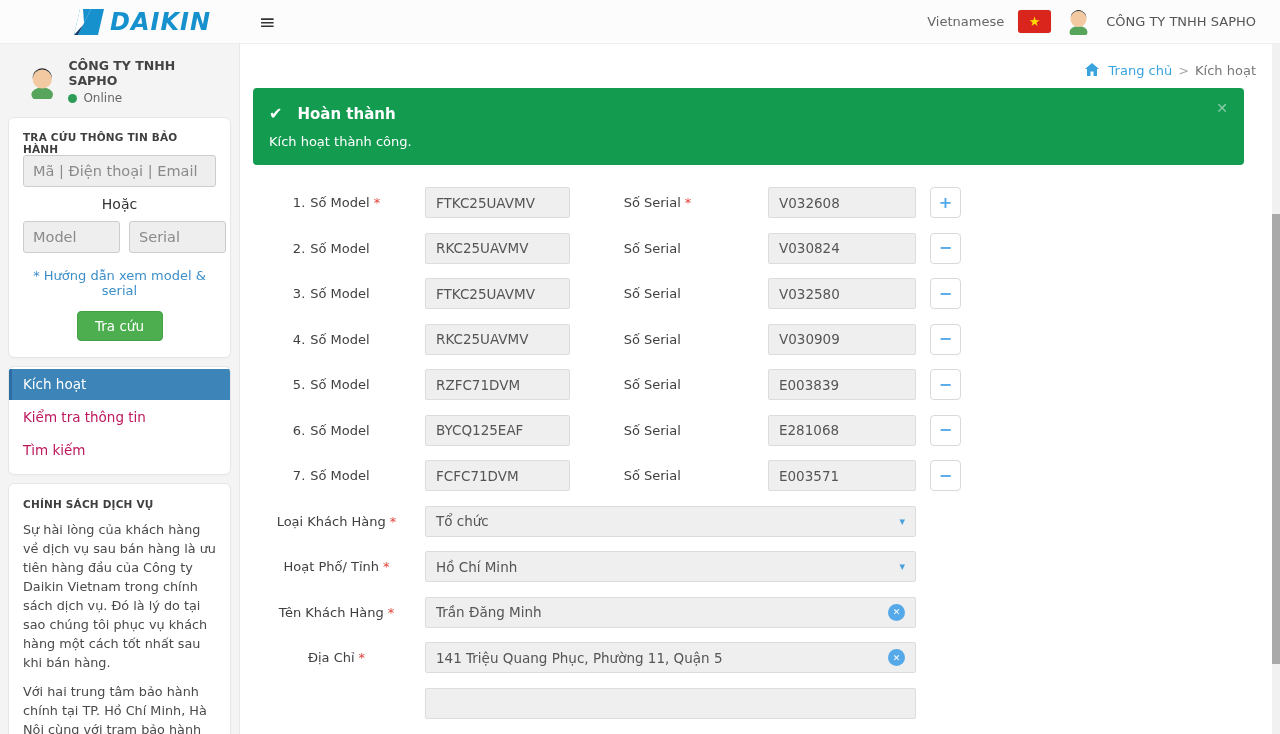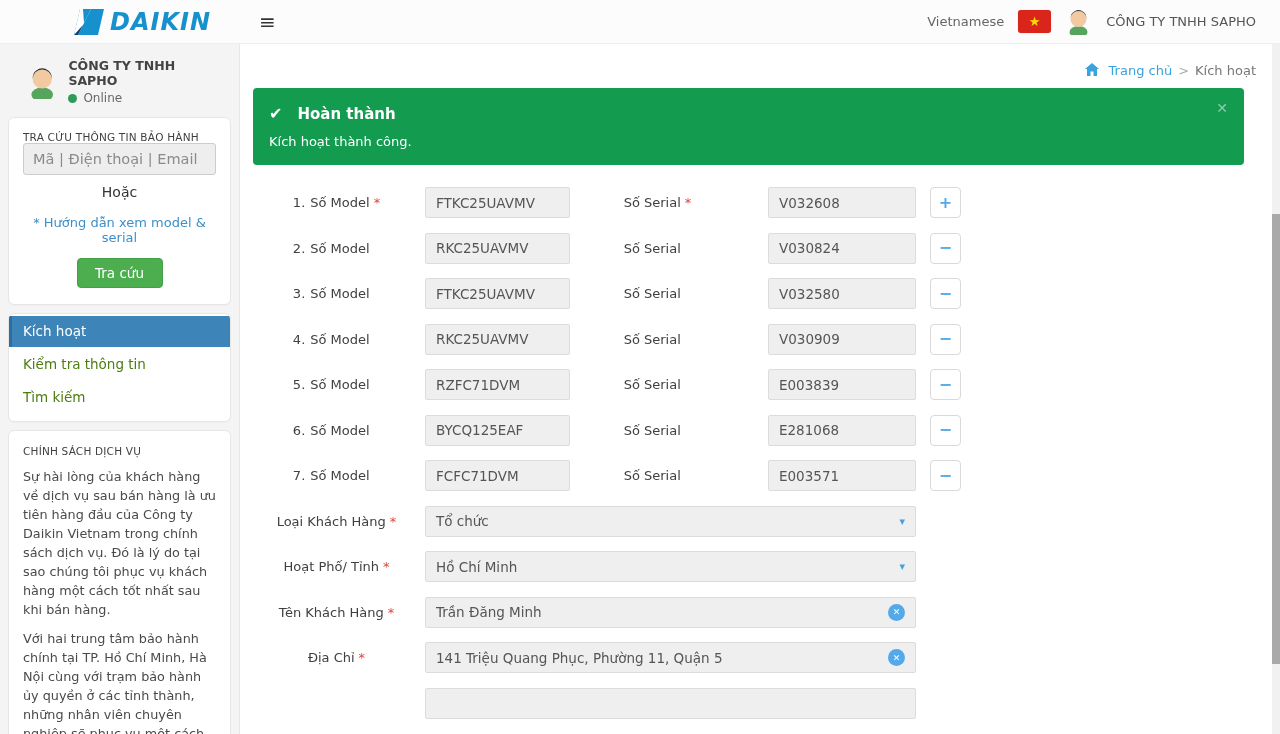--- a/index.html
+++ b/index.html
@@ -22,32 +22,32 @@
   .sidebar { width:240px; background:#f4f4f4; border-right:1px solid #e7e7e7; padding:6px 8px 0 8px; overflow:hidden; }
   .content { flex:1; position:relative; background:#fff; padding:0 24px 0 13px; overflow:hidden; }
   
   .user-panel { display:flex; align-items:center; gap:10px; padding:8px 10px 12px 18px; }
   .user-name-side { font-size:12.5px; font-weight:bold; color:#444; }
   .status { display:flex; align-items:center; gap:6px; margin-top:3px; }
   .dot { width:9px; height:9px; border-radius:50%; background:#2e9b57; }
   .status-text { font-size:12px; color:#666; }
   .card { background:#fff; border:1px solid #e6e6e6; border-radius:6px; margin-bottom:8px; box-shadow:0 1px 1px rgba(0,0,0,.02); }
   .search-card { padding:13px 14px 16px 14px; }
-  .card-heading { font-size:10.5px; font-weight:normal; color:#3f3f3f; letter-spacing:.2px; }
+  .card-heading { font-size:10.5px; font-weight:bold; color:#3f3f3f; letter-spacing:.2px; }
   .s-input { width:100%; height:32px; background:#eee; border:1px solid #ccc; border-radius:3px;
     padding:0 9px; font-size:14.5px; color:#777; margin-top:0; font-family:inherit; }
   .s-input::placeholder { color:#8a8a8a; }
   .or-label { text-align:center; font-size:14px; color:#333; margin-top:9px; }
   .pair { display:flex; gap:9px; margin-top:9px; }
   .pair .s-input { margin-top:0; width:97px; }
   .guide-link { display:block; text-align:center; font-size:13px; color:#3d8fc9; margin-top:15px; text-decoration:none; }
   .btn-green { display:block; margin:13px auto 0 auto; width:86px; height:30px; background:#4cae4f;
     border:1px solid #43a047; border-radius:4px; color:#fff; font-size:13.5px; cursor:pointer; font-family:inherit; }
   .menu-card { padding:0; overflow:hidden; }
-  .menu-item { font-size:13.5px; color:#4d7c0f; padding:5px 14px; cursor:pointer; line-height:21px; }
+  .menu-item { font-size:13.5px; color:#be185d; padding:5px 14px; cursor:pointer; line-height:21px; }
   .menu-item + .menu-item { margin-top:2px; }
   .menu-item.active { background:#3d85b8; color:#fff; border-left:3px solid #2d6da3; padding-left:11px; }
   .menu-card { padding:2px 0 8px 0; }
   .policy-card { padding:14px 14px 10px 14px; }
   .policy-card p { font-size:12.8px; color:#4a4a4a; line-height:19px; margin-top:10px; }
   
   .breadcrumb-row { display:flex; justify-content:flex-end; align-items:center; gap:6px; padding-top:19px; font-size:13px; }
   .bc-link { color:#38a3dc; text-decoration:none; display:flex; align-items:flex-start; gap:10px; }
   .bc-sep { color:#aaa; }
   .bc-current { color:#777; }
@@ -124,20 +124,24 @@
           <span class="dot"></span>
           <span class="status-text">Online</span>
         </div>
       </div>
     </div>
 
     <div class="card search-card">
       <div class="card-heading">TRA CỨU THÔNG TIN BẢO HÀNH</div>
       <input class="s-input" placeholder="Mã | Điện thoại | Email" style="">
       <div class="or-label">Hoặc</div>
+      <div class="pair">
+        <input class="s-input" placeholder="Model" style="">
+        <input class="s-input" placeholder="Serial" style="">
+      </div>
       <a class="guide-link" href="#">* Hướng dẫn xem model &amp; serial</a>
       <button class="btn-green">Tra cứu</button>
     </div>
 
     <div class="card menu-card">
       <div class="menu-item active">Kích hoạt</div>
       <div class="menu-item">Kiểm tra thông tin</div>
       <div class="menu-item">Tìm kiếm</div>
     </div>
 

